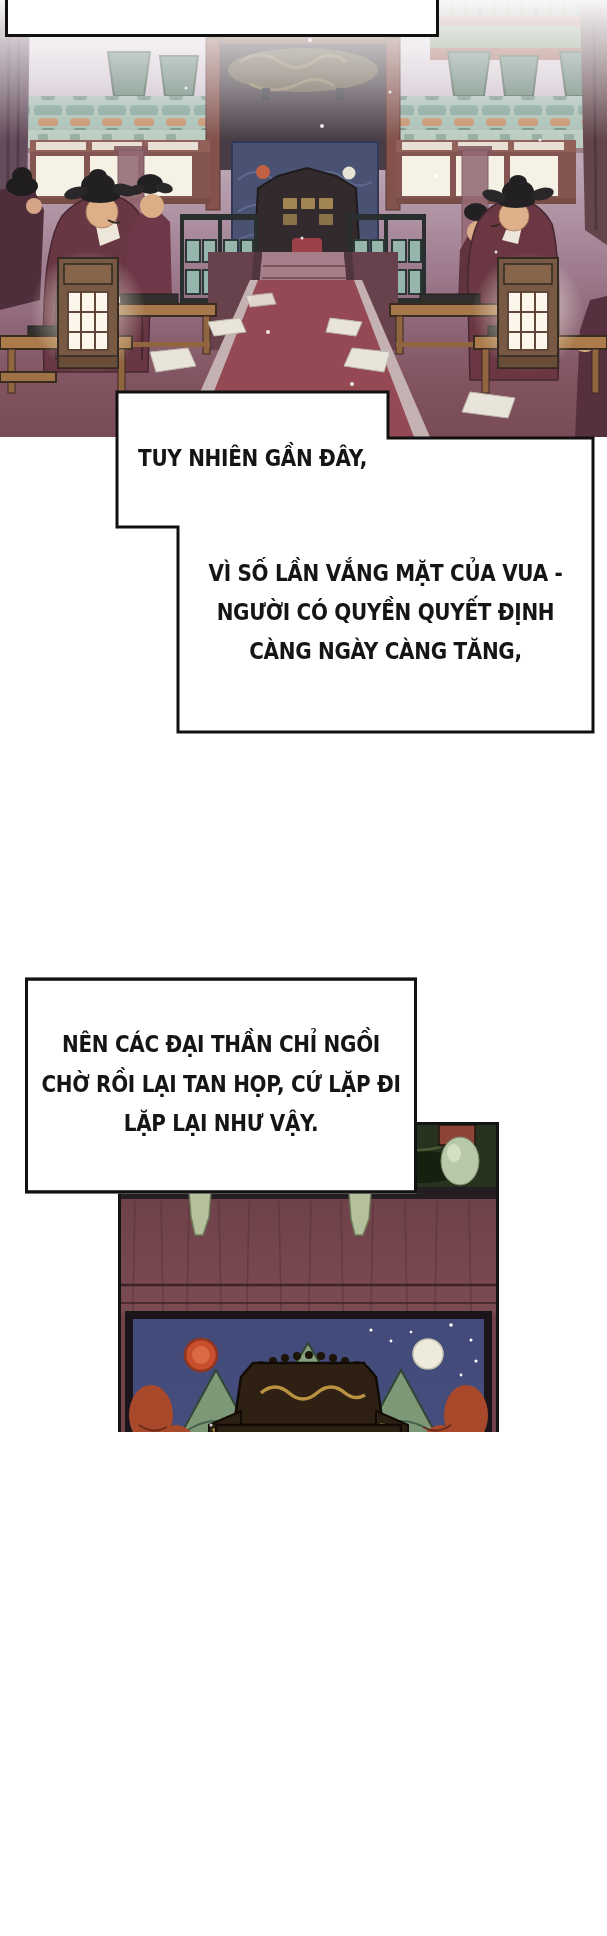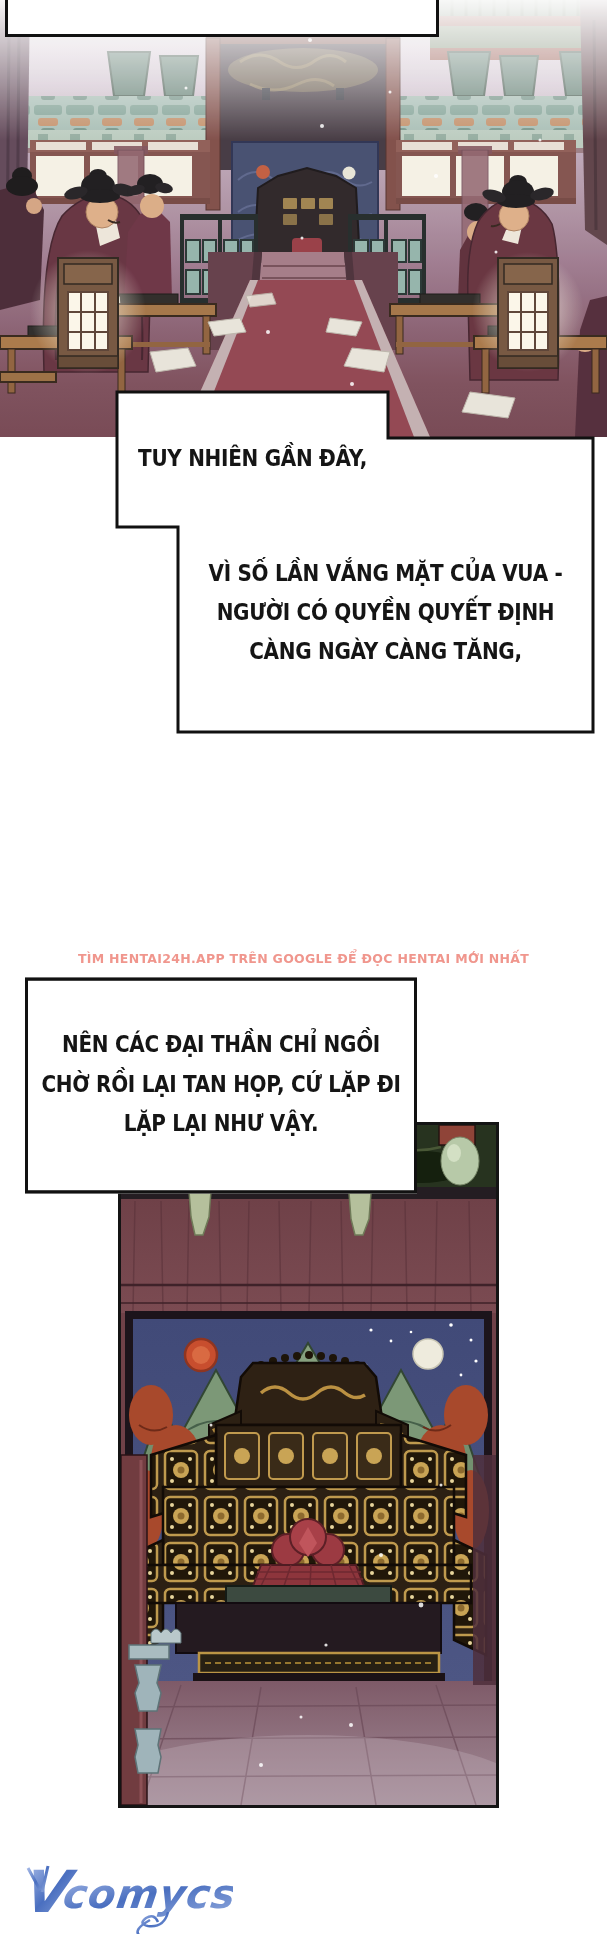--- a/index.html
+++ b/index.html
@@ -1,16 +1,16 @@
 <!DOCTYPE html>
 <html><head>
 <meta charset="utf-8">
 <style>
   html,body{margin:0;padding:0;background:#ffffff;}
-  .page{position:relative;width:607px;height:1936px;background:#ffffff;overflow:hidden;
+  .page{position:relative;width:607px;height:1432px;background:#ffffff;overflow:hidden;
         font-family:"DejaVu Sans",sans-serif;}
   .abs{position:absolute;}
   
   .panel1{left:0;top:0;width:607px;height:437px;z-index:1;}
   .panel2{left:118px;top:1122px;width:381px;height:686px;border:3px solid #141414;
           box-sizing:border-box;z-index:1;background:#6f4148;}
   .panel2 svg{position:absolute;left:0;top:0;width:100%;height:100%;}
   
   .topbox{left:5px;top:-12px;width:434px;height:49px;background:#ffffff;
           border:3px solid #111;box-sizing:border-box;z-index:3;}
@@ -381,21 +381,20 @@
   </svg>
 
   <div class="abs ntext cond t1">TUY NHIÊN GẦN ĐÂY,</div>
 
   <div class="abs ntext cond t2">
     <div class="line">VÌ SỐ LẦN VẮNG MẶT CỦA VUA -</div>
     <div class="line">NGƯỜI CÓ QUYỀN QUYẾT ĐỊNH</div>
     <div class="line">CÀNG NGÀY CÀNG TĂNG,</div>
   </div>
 
-  <div class="abs watermark">TÌM HENTAI24H.APP TRÊN GOOGLE ĐỂ ĐỌC HENTAI MỚI NHẤT</div>
 
   <div class="abs box3 cond">
     <div class="line">NÊN CÁC ĐẠI THẦN CHỈ NGỒI</div>
     <div class="line">CHỜ RỒI LẠI TAN HỌP, CỨ LẶP ĐI</div>
     <div class="line">LẶP LẠI NHƯ VẬY.</div>
   </div>
 
   <div class="abs panel2">
   <svg viewBox="0 0 375 680" preserveAspectRatio="none">
     <defs>

